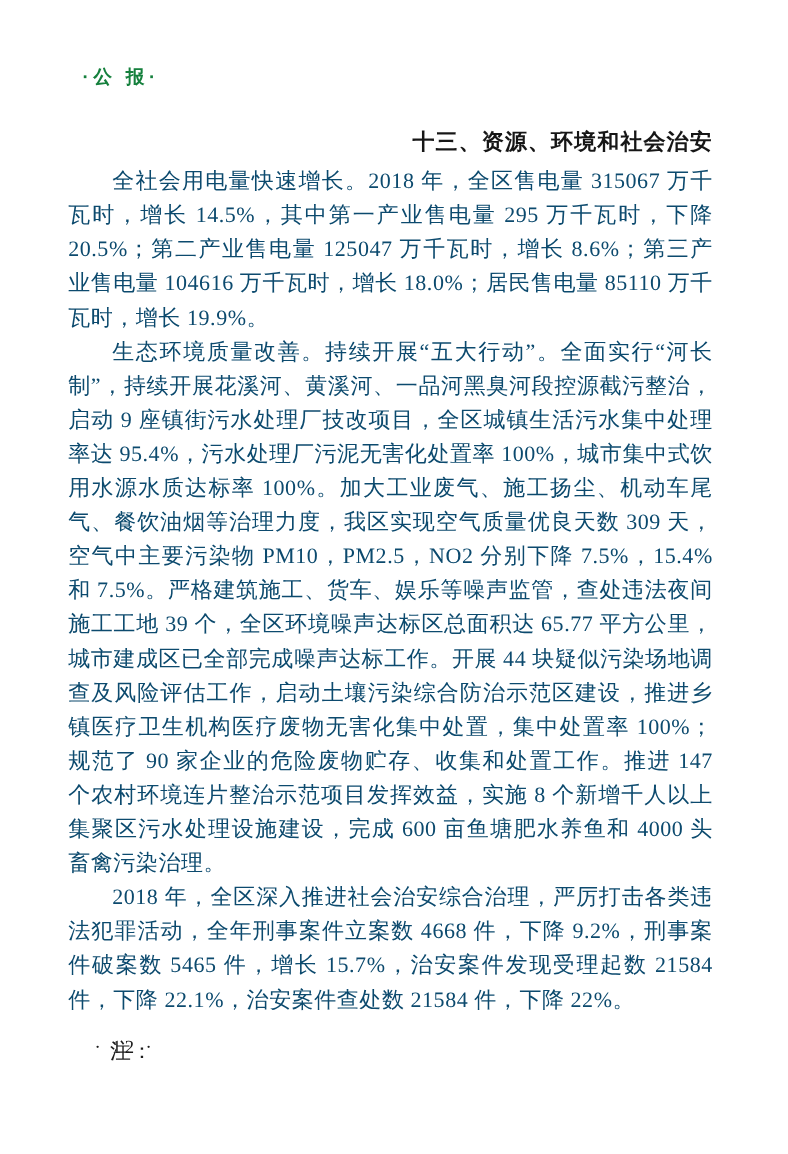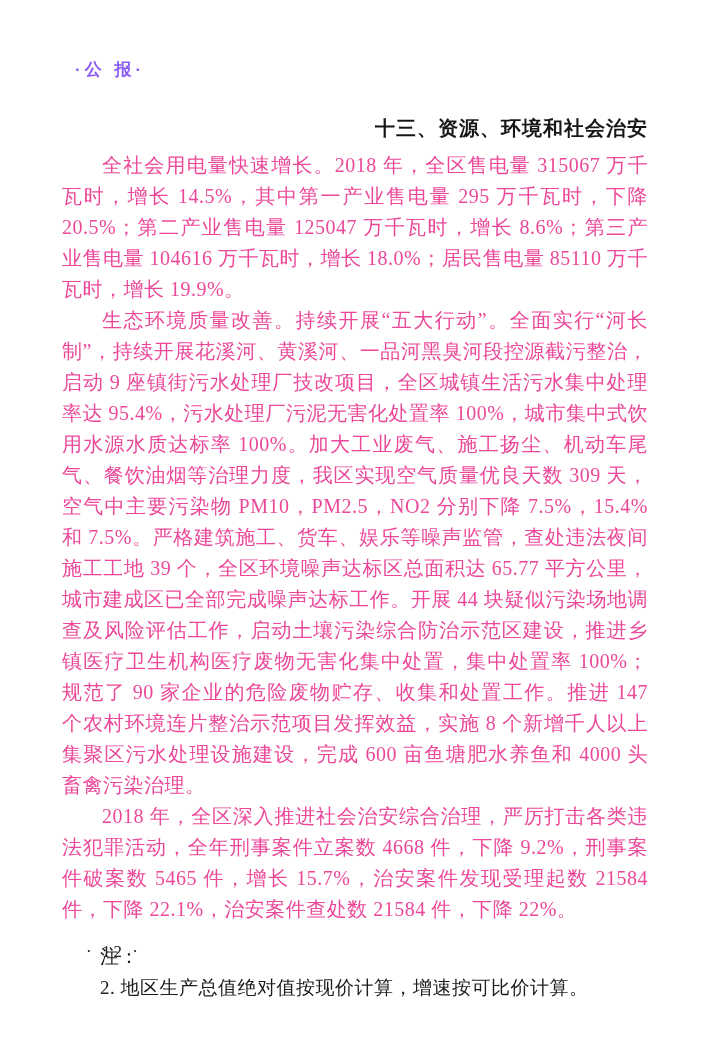--- a/index.html
+++ b/index.html
@@ -22,41 +22,41 @@
     left: 62px;
     top: 58px;
     width: 586px;
   }
   .running-header {
     font-family: "Liberation Sans", "DejaVu Sans", sans-serif;
     font-weight: 700;
     font-size: 17px;
     letter-spacing: 4px;
     margin: 0 0 0 13px;
-    color: #8b5cf6;
+    color: #15803d;
   }
   .section-title {
     font-family: "Liberation Sans", "DejaVu Sans", sans-serif;
     font-weight: 700;
     font-size: 20px;
     letter-spacing: 1px;
     margin: 34px 0 8px 0;
     text-indent: 48px;
     color: #161616;
     text-align: right;
   }
   .body-para {
     margin: 0;
     font-size: 20px;
     line-height: 31px;
     text-align: justify;
     text-justify: inter-ideograph;
     text-indent: 2em;
     letter-spacing: 0.5px;
-    color: #ec4899;
+    color: #0c4a6e;
   }
   .notes {
     margin-top: 16px;
   }
   .note-label, .note-item {
     margin: 0;
     font-size: 19px;
     line-height: 31px;
     text-indent: 2em;
     text-align: justify;
@@ -83,18 +83,17 @@
     <h2 class="section-title">十三、资源、环境和社会治安</h2>
 
     <p class="body-para">全社会用电量快速增长。2018 年，全区售电量 315067 万千瓦时，增长 14.5%，其中第一产业售电量 295 万千瓦时，下降 20.5%；第二产业售电量 125047 万千瓦时，增长 8.6%；第三产业售电量 104616 万千瓦时，增长 18.0%；居民售电量 85110 万千瓦时，增长 19.9%。</p>
 
     <p class="body-para">生态环境质量改善。持续开展“五大行动”。全面实行“河长制”，持续开展花溪河、黄溪河、一品河黑臭河段控源截污整治，启动 9 座镇街污水处理厂技改项目，全区城镇生活污水集中处理率达 95.4%，污水处理厂污泥无害化处置率 100%，城市集中式饮用水源水质达标率 100%。加大工业废气、施工扬尘、机动车尾气、餐饮油烟等治理力度，我区实现空气质量优良天数 309 天，空气中主要污染物 PM10，PM2.5，NO2 分别下降 7.5%，15.4% 和 7.5%。严格建筑施工、货车、娱乐等噪声监管，查处违法夜间施工工地 39 个，全区环境噪声达标区总面积达 65.77 平方公里，城市建成区已全部完成噪声达标工作。开展 44 块疑似污染场地调查及风险评估工作，启动土壤污染综合防治示范区建设，推进乡镇医疗卫生机构医疗废物无害化集中处置，集中处置率 100%；规范了 90 家企业的危险废物贮存、收集和处置工作。推进 147 个农村环境连片整治示范项目发挥效益，实施 8 个新增千人以上集聚区污水处理设施建设，完成 600 亩鱼塘肥水养鱼和 4000 头畜禽污染治理。</p>
 
     <p class="body-para">2018 年，全区深入推进社会治安综合治理，严厉打击各类违法犯罪活动，全年刑事案件立案数 4668 件，下降 9.2%，刑事案件破案数 5465 件，增长 15.7%，治安案件发现受理起数 21584 件，下降 22.1%，治安案件查处数 21584 件，下降 22%。</p>
 
     <div class="notes">
       <p class="note-label">注：</p>
-      <p class="note-item">2. 地区生产总值绝对值按现价计算，增速按可比价计算。</p>
     </div>
   </div>
 
   <div class="page-number">· 12 ·</div>
 </div>
 
 </body></html>

